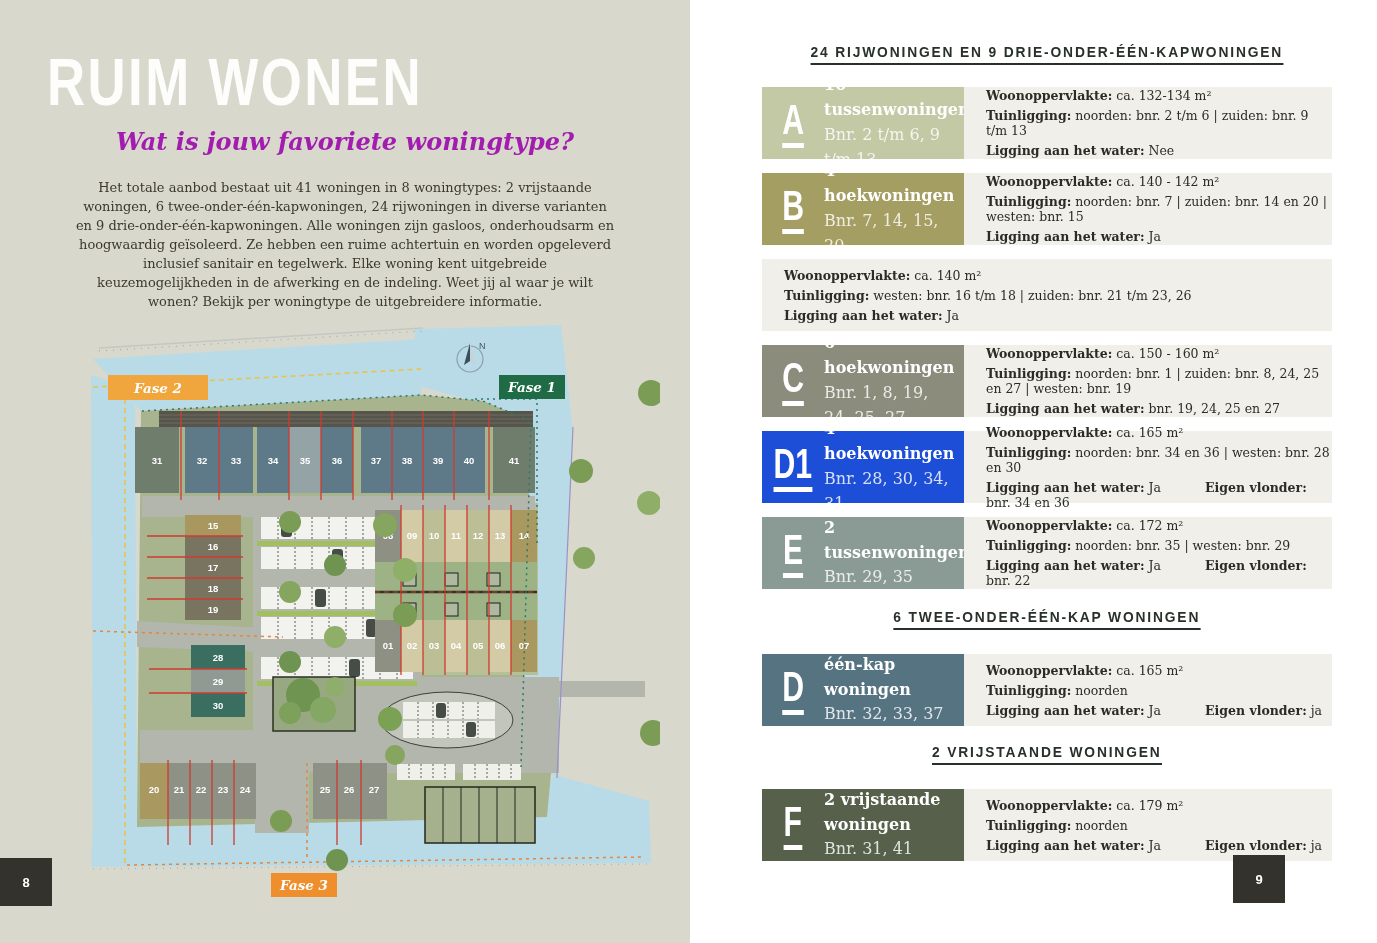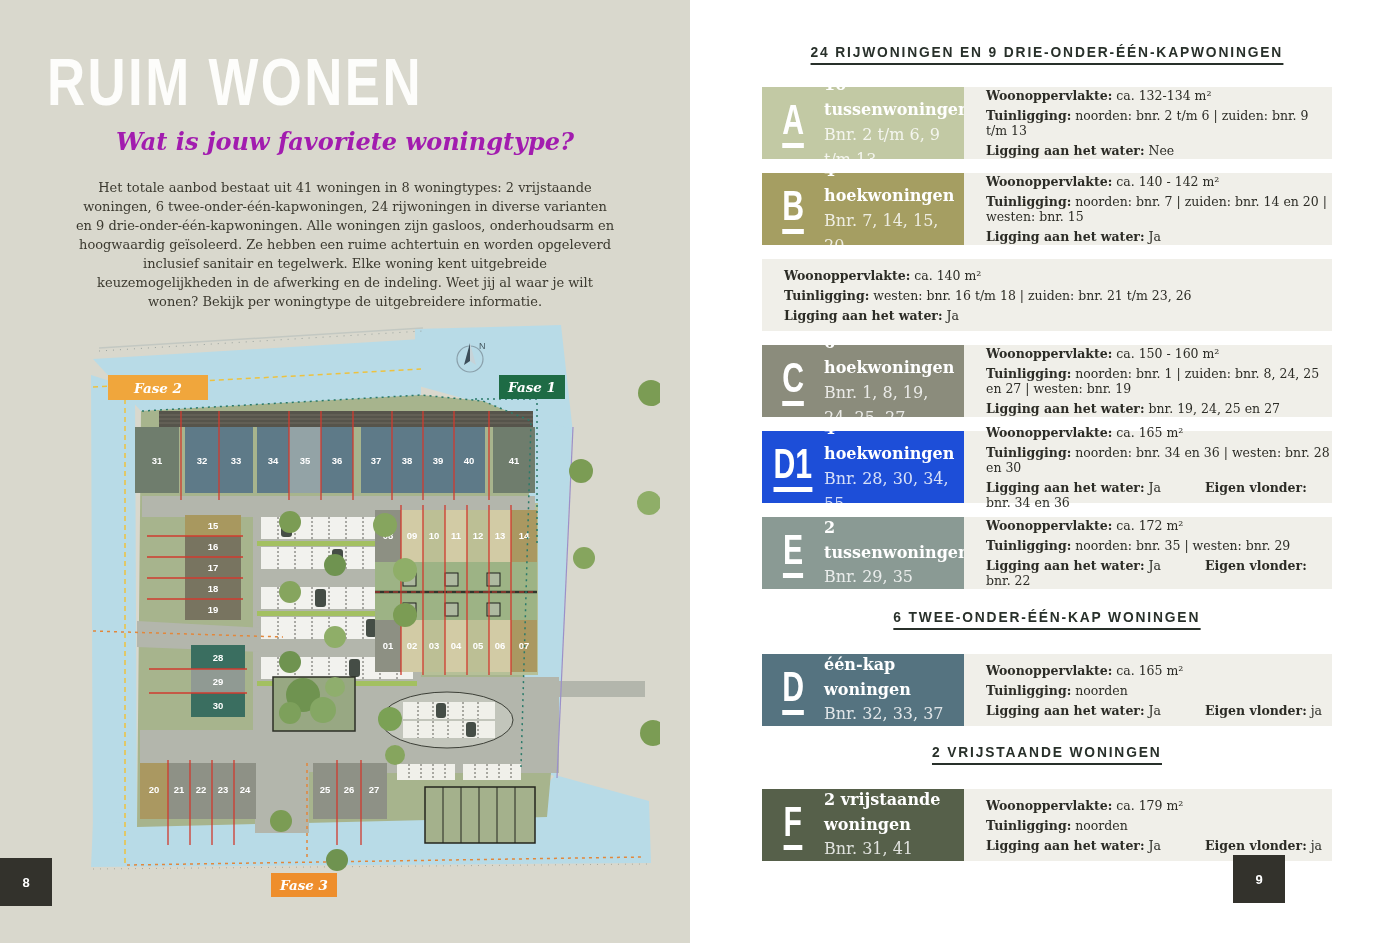--- a/index.html
+++ b/index.html
@@ -369,21 +369,21 @@
         <div><b>Tuinligging:</b> <span>noorden: bnr. 1  |  zuiden: bnr. 8, 24, 25 en 27  |  westen: bnr. 19</span></div>
         <div><b>Ligging aan het water:</b> <span>bnr. 19, 24, 25 en 27</span><span class="vl"><b></b> <span></span></span></div>
       </div>
     </div>
 
     <div class="type-row">
       <div class="type-badge type-4">
         <div class="type-letterbox"><span class="type-letter">D1</span></div>
         <div class="type-meta">
             <div class="type-name">4 hoekwoningen</div>
-            <div class="type-bnr">Bnr. 28, 30, 34, 55</div>
+            <div class="type-bnr">Bnr. 28, 30, 34, 31</div>
           </div>
       </div>
       <div class="type-info">
         <div><b>Woonoppervlakte:</b> <span>ca. 165 m²</span></div>
         <div><b>Tuinligging:</b> <span>noorden: bnr. 34 en 36  |  westen: bnr. 28 en 30</span></div>
         <div><b>Ligging aan het water:</b> <span>Ja</span><span class="vl"><b>Eigen vlonder:</b> <span>bnr. 34 en 36</span></span></div>
       </div>
     </div>
 
     <div class="type-row">

